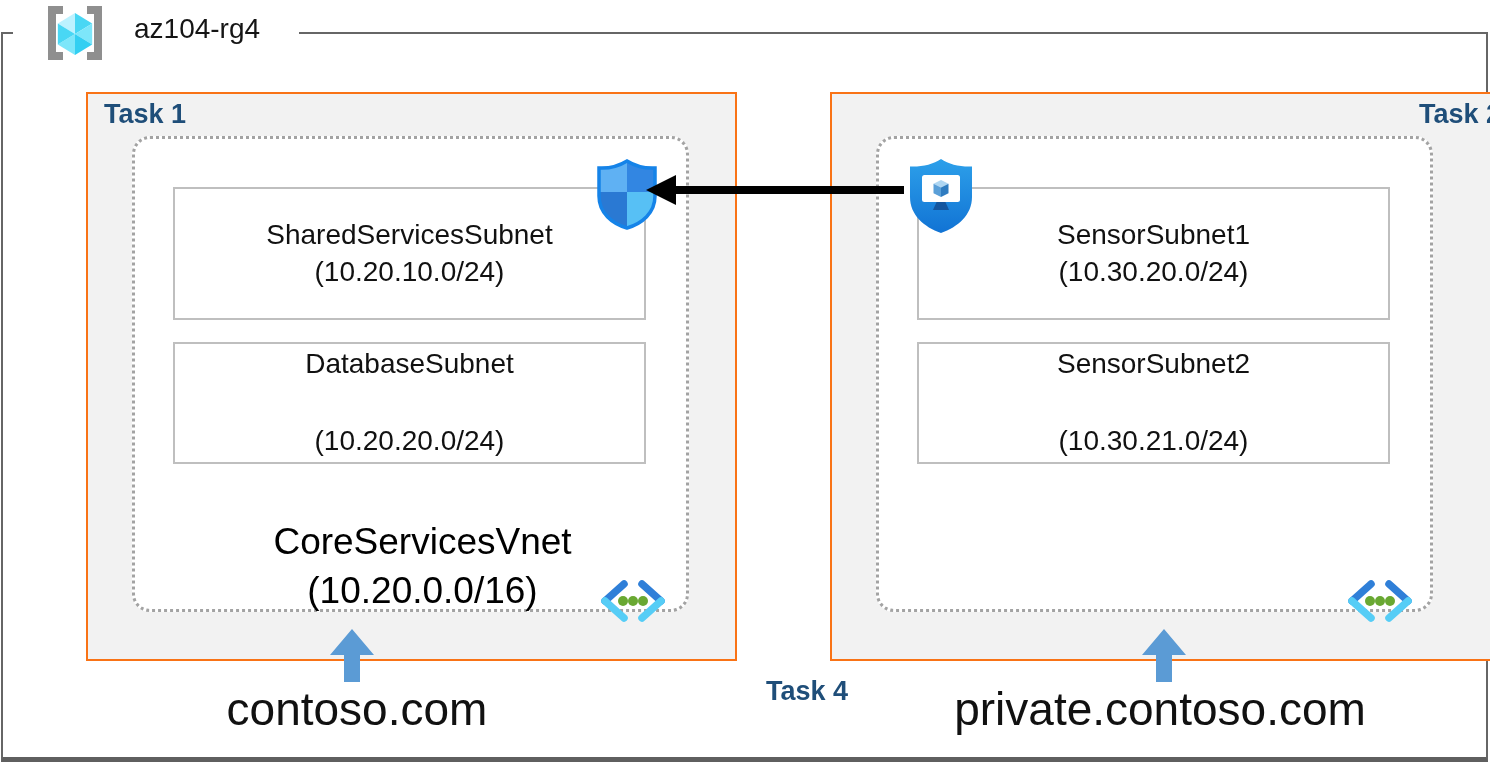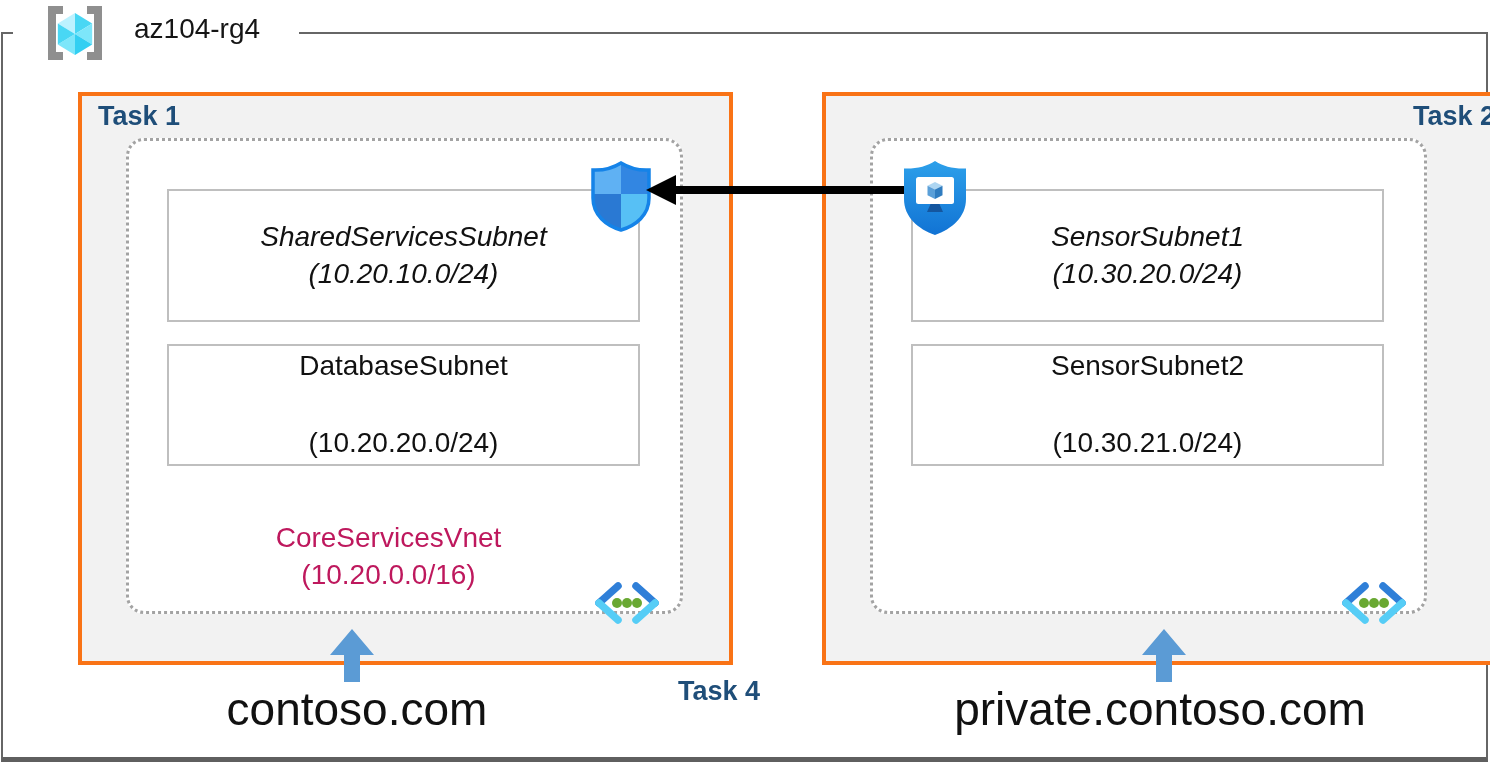--- a/index.html
+++ b/index.html
@@ -7,51 +7,51 @@
           font-family:"Liberation Sans",sans-serif;overflow:hidden;}
 
   
   .frame{position:absolute;left:1px;top:32px;right:2px;bottom:0;
          border:2px solid #666;border-bottom:5px solid #5f5f5f;}
   .frame-gap{position:absolute;left:13px;top:30px;width:286px;height:7px;background:#fff;}
   .rg-icon{position:absolute;left:38px;top:3px;}
   .rg-label{position:absolute;left:134px;top:13px;font-size:28px;color:#151515;white-space:nowrap;}
 
   
-  .zone{position:absolute;top:92px;width:647px;height:565px;background:#f2f2f2;border:4px solid #f97316;}
+  .zone{position:absolute;top:92px;width:647px;height:565px;background:#f2f2f2;border:2px solid #f97316;margin-left:8px;}
   #zone-left{left:78px;}
   #zone-right{left:822px;padding-left:40px;}
   .task-label{position:absolute;font-weight:bold;font-size:27px;color:#1F4E79;white-space:nowrap;}
   .task-tl{left:16px;top:5px;}
   .task-tr{right:18px;top:5px;}
 
   
   .vnet-dashed{position:absolute;left:44px;top:42px;width:551px;height:470px;background:#fff;
                border:3px dotted #a3a3a3;border-radius:18px;}
 
   
   .subnet{position:absolute;left:85px;width:469px;background:#fff;border:2px solid #bfbfbf;
           display:flex;flex-direction:column;justify-content:center;align-items:center;
           font-size:28px;color:#111;line-height:1.32;text-align:center;}
-  .subnet1{top:93px;height:129px;font-style:italic;}
+  .subnet1{top:93px;height:129px;}
   .subnet2{top:248px;height:118px;gap:40px;}
 
-  .vnet-label{position:absolute;left:28px;top:424px;width:557px;text-align:center;
-              font-size:28px;color:#be185d;line-height:1.32;}
+  .vnet-label{position:absolute;left:56px;top:424px;width:557px;text-align:center;
+              font-size:37px;color:#000000;line-height:1.32;}
 
   .vnet-icon{position:absolute;top:484px;}
   .vnet-icon-left{left:509px;}
   .vnet-icon-right{left:512px;}
 
   .shield-icon{position:absolute;left:507px;top:64px;}
   .bastion-icon{position:absolute;left:76px;top:63px;}
 
   
   .task3{position:absolute;left:695px;top:143px;width:150px;text-align:center;}
-  .task4{position:absolute;left:678px;top:676px;width:170px;text-align:left;}
+  .task4{position:absolute;left:678px;top:676px;width:170px;text-align:right;}
   .peering-arrow{position:absolute;left:646px;top:172px;}
 
   
   .up-arrow{position:absolute;top:629px;}
   .up-arrow-left{left:330px;}
   .up-arrow-right{left:1142px;}
   .dns-label{position:absolute;top:682px;width:470px;text-align:center;font-size:46px;color:#111;white-space:nowrap;}
   .dns-left{left:122px;}
   .dns-right{left:925px;}
 </style>

